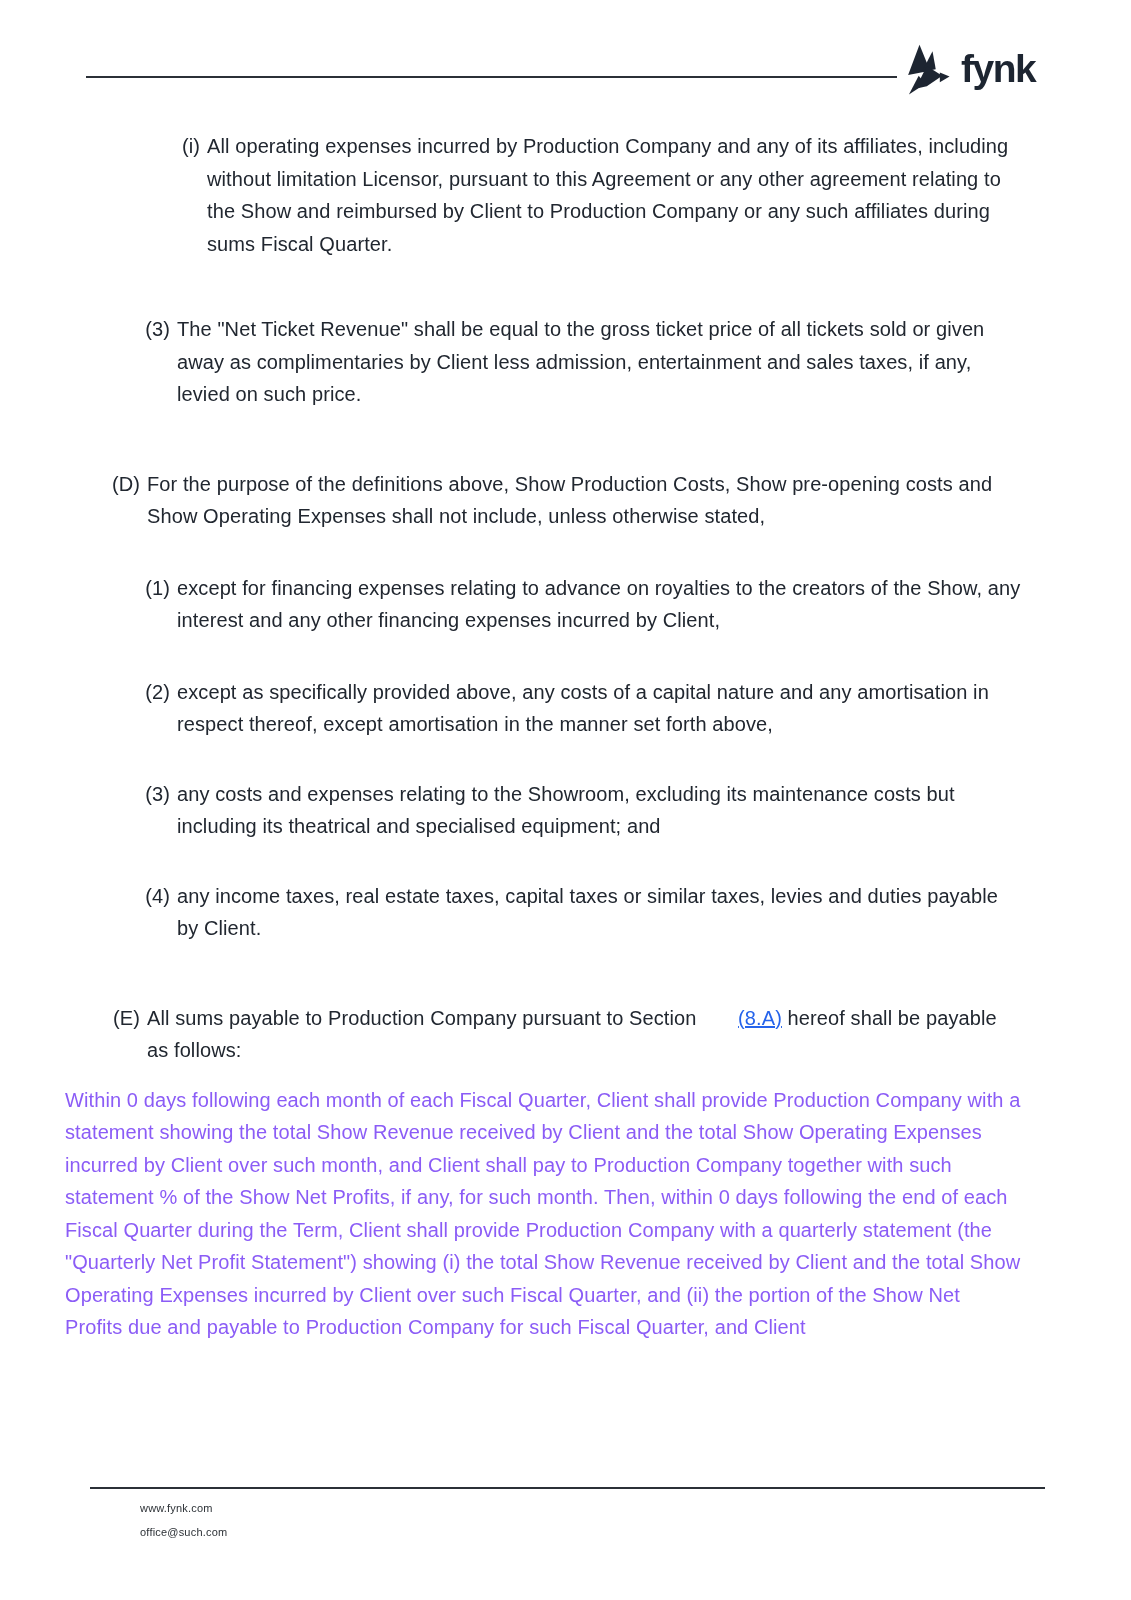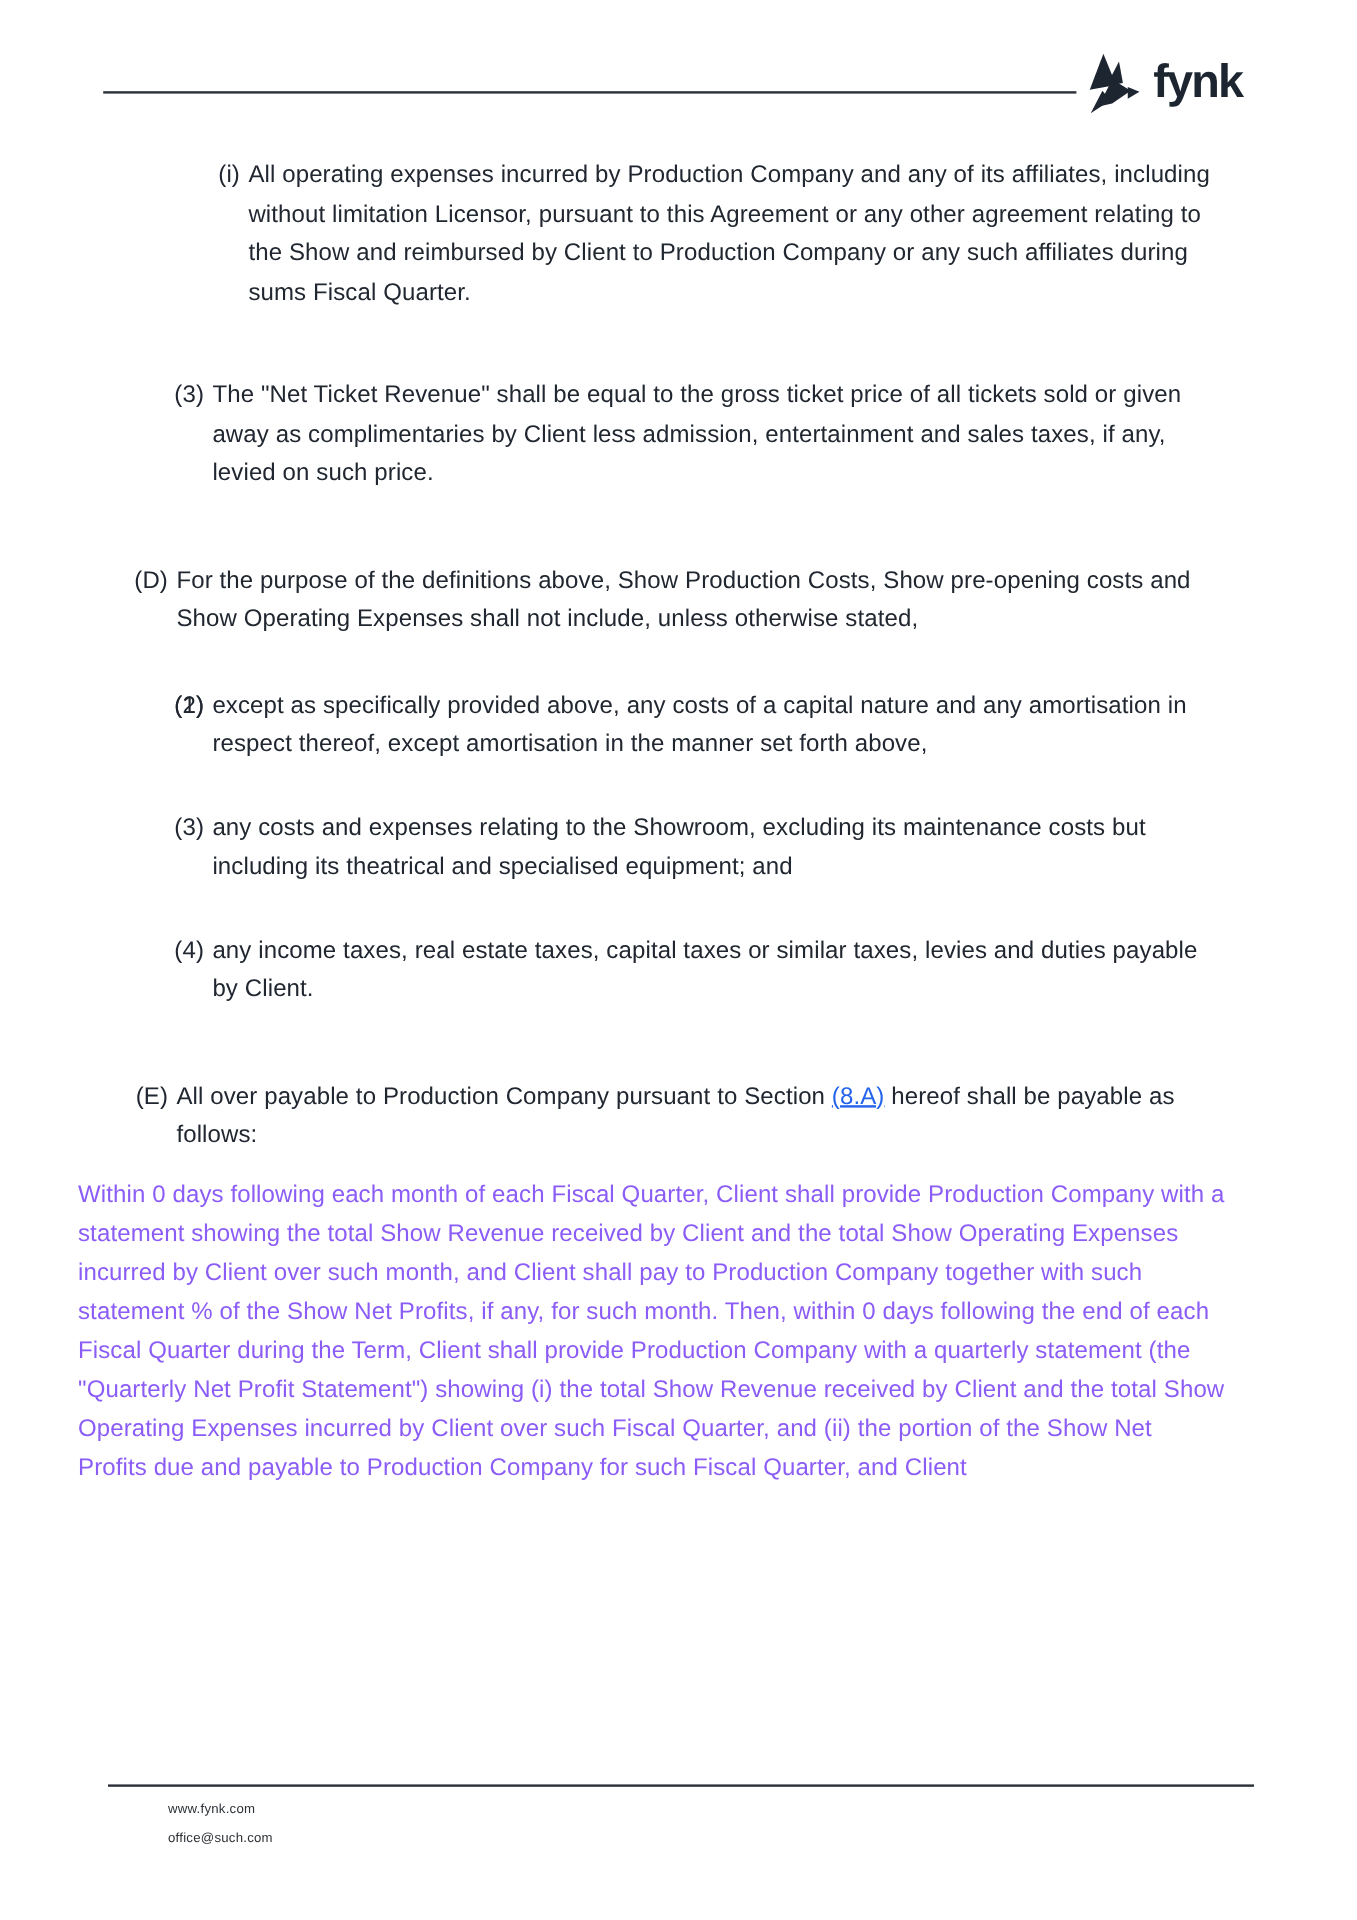--- a/index.html
+++ b/index.html
@@ -71,20 +71,21 @@
     font-size: 20px;
     line-height: 32.5px;
     color: #8b5cf6;
     letter-spacing: 0.1px;
     margin-top: 17px;
   }
 
   .link {
     color: #2563eb;
     cursor: pointer;
+    margin-left: 36px;
   }
 
   
   .footer-rule {
     position: absolute;
     left: 90px;
     top: 1487px;
     width: 955px;
     height: 2px;
     background: #2b3037;
@@ -126,37 +127,37 @@
 
     <div class="clause indent-2" style="margin-top:53px">
       <span class="label">(3)</span><span>The "Net Ticket Revenue" shall be equal to the gross ticket price of all tickets sold or given away as complimentaries by Client less admission, entertainment and sales taxes, if any, levied on such price.</span>
     </div>
 
     <div class="clause indent-1" style="margin-top:57px">
       <span class="label">(D)</span><span>For the purpose of the definitions above, Show Production Costs, Show pre-opening costs and Show Operating Expenses shall not include, unless otherwise stated,</span>
     </div>
 
     <div class="clause indent-2" style="margin-top:39px">
-      <span class="label">(1)</span>
+      <span class="label">(1)</span><span>except for financing expenses relating to advance on royalties to the creators of the Show, any interest and any other financing expenses incurred by Client,</span>
     </div>
 
     <div class="clause indent-2" style="margin-top:39px">
       <span class="label">(2)</span><span>except as specifically provided above, any costs of a capital nature and any amortisation in respect thereof, except amortisation in the manner set forth above,</span>
     </div>
 
     <div class="clause indent-2" style="margin-top:37px">
       <span class="label">(3)</span><span>any costs and expenses relating to the Showroom, excluding its maintenance costs but including its theatrical and specialised equipment; and</span>
     </div>
 
     <div class="clause indent-2" style="margin-top:37px">
       <span class="label">(4)</span><span>any income taxes, real estate taxes, capital taxes or similar taxes, levies and duties payable by Client.</span>
     </div>
 
     <div class="clause indent-1" style="margin-top:57px">
-      <span class="label">(E)</span><span>All over payable to Production Company pursuant to Section </span><a class="link" href="#">(8.A)</a><span> hereof shall be payable as follows:</span>
+      <span class="label">(E)</span><span>All sums payable to Production Company pursuant to Section </span><a class="link" href="#">(8.A)</a><span> hereof shall be payable as follows:</span>
     </div>
 
     <div class="body-para">Within 0 days following each month of each Fiscal Quarter, Client shall provide Production Company with a statement showing the total Show Revenue received by Client and the total Show Operating Expenses incurred by Client over such month, and Client shall pay to Production Company together with such statement % of the Show Net Profits, if any, for such month. Then, within 0 days following the end of each Fiscal Quarter during the Term, Client shall provide Production Company with a quarterly statement (the "Quarterly Net Profit Statement") showing (i) the total Show Revenue received by Client and the total Show Operating Expenses incurred by Client over such Fiscal Quarter, and (ii) the portion of the Show Net Profits due and payable to Production Company for such Fiscal Quarter, and Client</div>
 
   </div>
 
   <div class="footer-rule"></div>
   <div class="footer-text">
     <div>www.fynk.com</div>
     <div>office@such.com</div>

